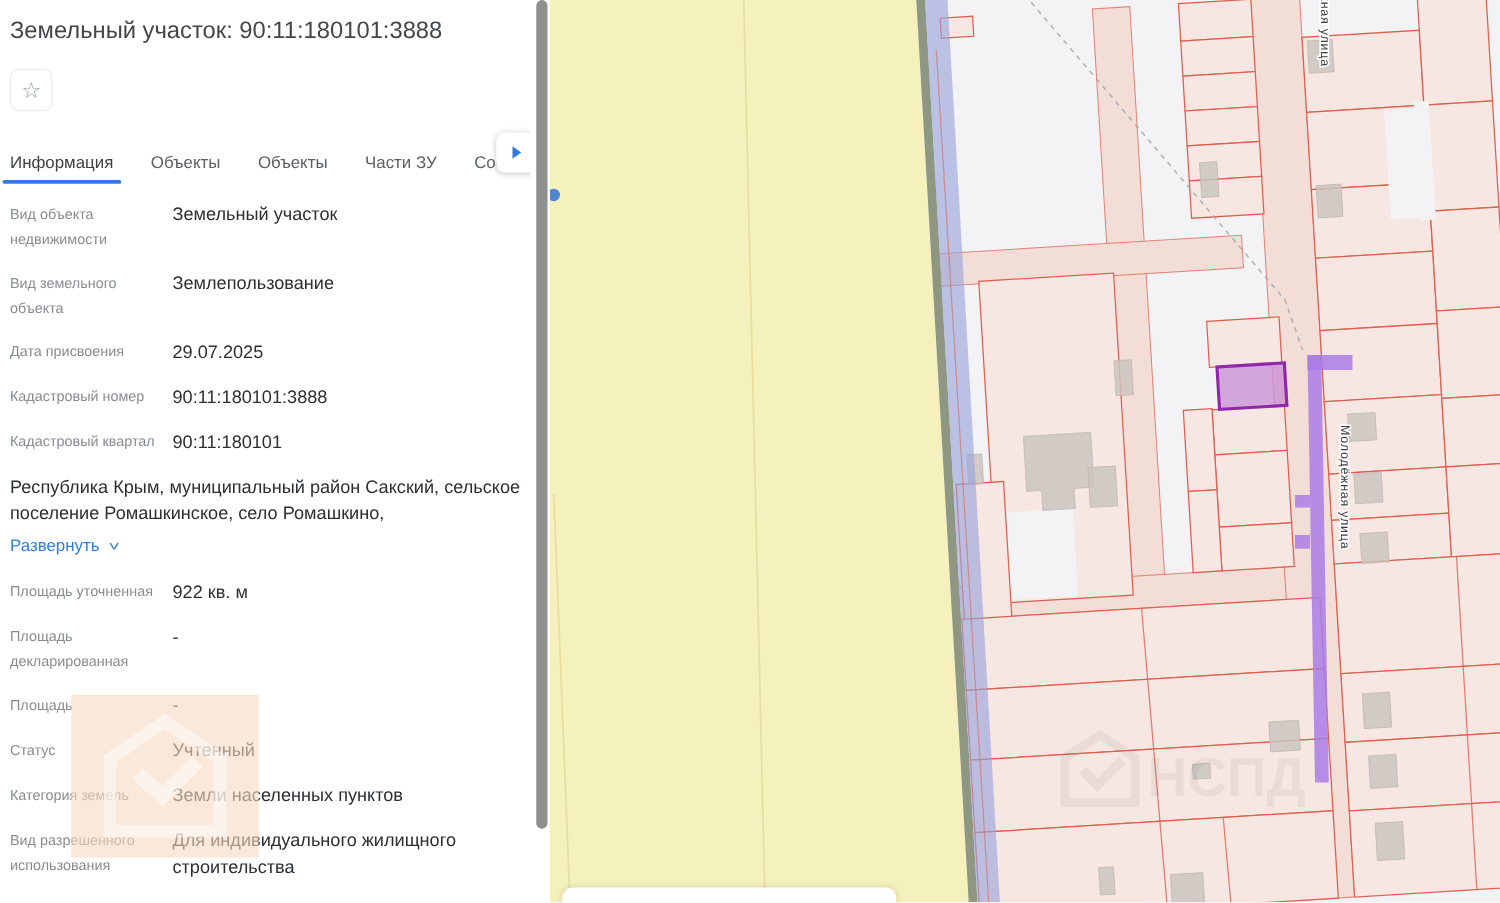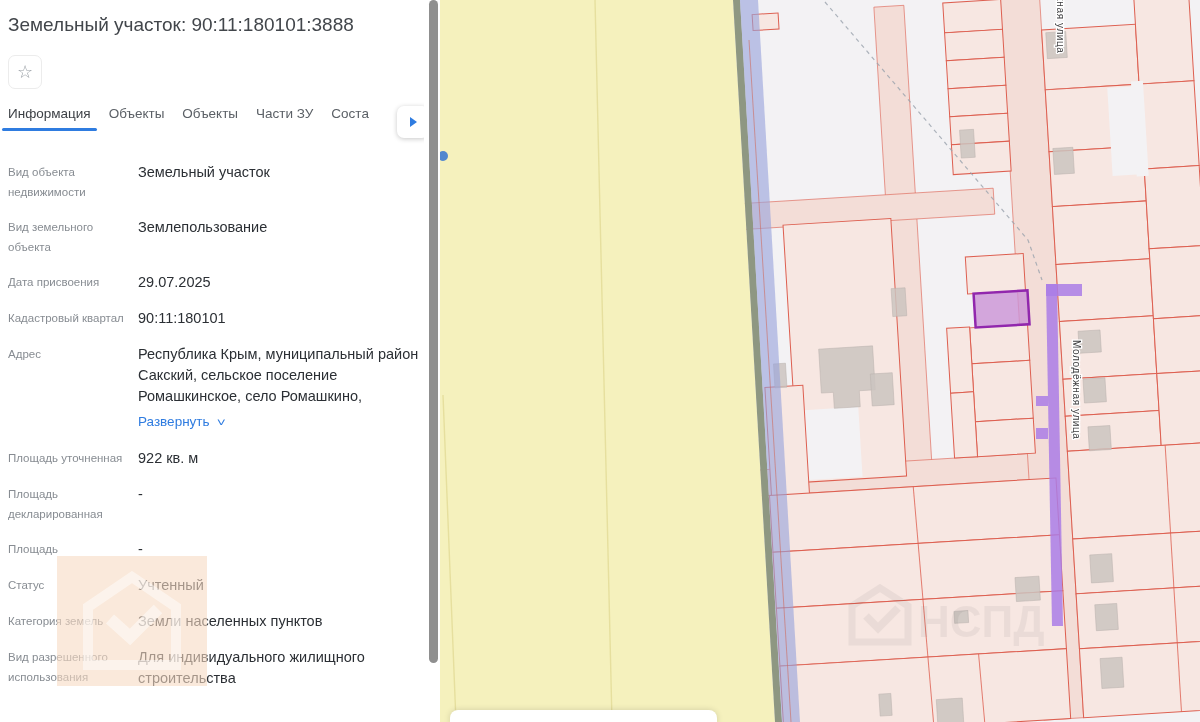--- a/index.html
+++ b/index.html
@@ -25,21 +25,21 @@
   *{margin:0;padding:0;box-sizing:border-box;}
   html,body{width:1200px;height:722px;overflow:hidden;background:#fff;
     font-family:"Liberation Sans","DejaVu Sans",sans-serif;}
   .app{position:relative;width:1132px;height:722px;}
 
   
   .panel{position:absolute;left:0;top:0;width:440px;height:722px;background:var(--panel-bg);z-index:5;}
   .panel-title{position:absolute;left:8px;top:14px;width:400px;font-size:19px;font-weight:500;color:#42464b;}
   .fav-btn{position:absolute;left:8px;top:55px;width:34px;height:34px;border:1px solid #ececec;border-radius:7px;
     background:#fff;display:flex;align-items:center;justify-content:center;color:#9aa0a6;font-size:18px;cursor:pointer;}
-  .tabs{position:absolute;left:8px;top:106px;height:35px;display:flex;gap:18px;align-items:flex-start;}
+  .tabs{position:absolute;left:8px;top:106px;height:35px;display:flex;gap:30px;align-items:flex-end;}
   .tab{font-size:13.5px;color:#5b6066;position:relative;white-space:nowrap;cursor:pointer;padding-bottom:4px;}
   .tab.active{color:#3d4146;}
   .tab.active::after{content:"";position:absolute;left:-6px;right:-6px;bottom:-6px;height:3px;background:var(--accent);border-radius:2px;}
   .tab-next-btn{position:absolute;left:397px;top:106px;width:32px;height:32px;background:#fff;border-radius:7px;
     box-shadow:0 1px 5px rgba(0,0,0,.22);display:flex;align-items:center;justify-content:center;cursor:pointer;z-index:3;}
   .tab-next-btn .tri{width:0;height:0;border-left:7px solid var(--accent);border-top:5px solid transparent;border-bottom:5px solid transparent;}
   .tab-fragment{position:absolute;left:424px;top:114px;font-size:13.5px;color:#5b6066;}
   .rows{position:absolute;left:8px;top:162px;width:414px;}
   .row{display:flex;margin-bottom:15px;justify-content:flex-end;}
   .row .lbl{width:130px;flex:0 0 130px;font-size:11.5px;line-height:20px;color:var(--label-grey);padding-right:6px;}
@@ -96,25 +96,28 @@
       </div>
       <div class="row">
         <div class="lbl">Вид земельного объекта</div>
         <div class="val">Землепользование</div>
       </div>
       <div class="row">
         <div class="lbl">Дата присвоения</div>
         <div class="val">29.07.2025</div>
       </div>
       <div class="row">
+        <div class="lbl">Кадастровый номер</div>
+        <div class="val">90:11:180101:3888</div>
+      </div>
+      <div class="row">
         <div class="lbl">Кадастровый квартал</div>
         <div class="val">90:11:180101</div>
       </div>
       <div class="row">
-        <div class="lbl">Адрес</div>
         <div class="val">
           <span>Республика Крым, муниципальный район Сакский, сельское поселение Ромашкинское, село Ромашкино,</span><br>
           <span class="expand-link">Развернуть</span><span class="expand-chevron">˅</span>
         </div>
       </div>
       <div class="row">
         <div class="lbl">Площадь уточненная</div>
         <div class="val">922 кв. м</div>
       </div>
       <div class="row">

